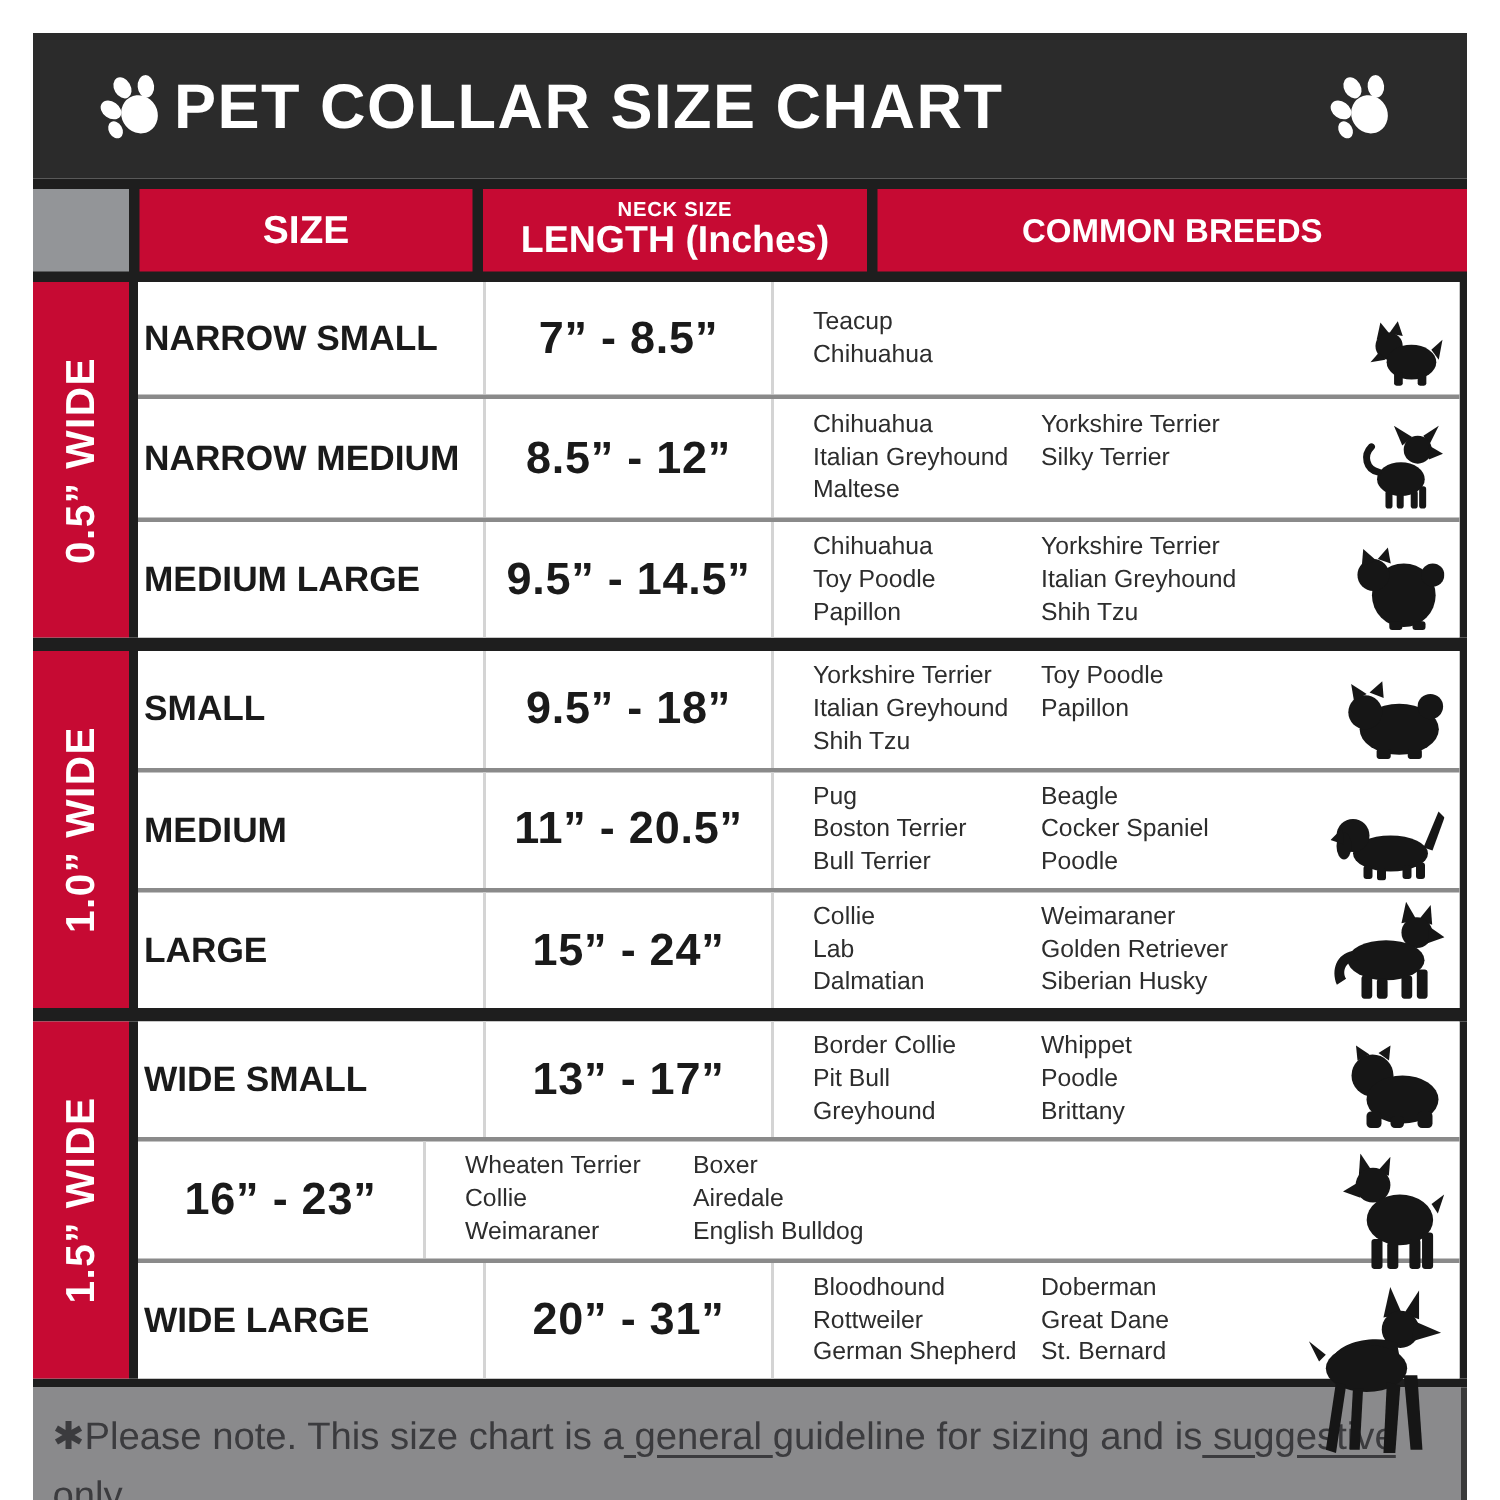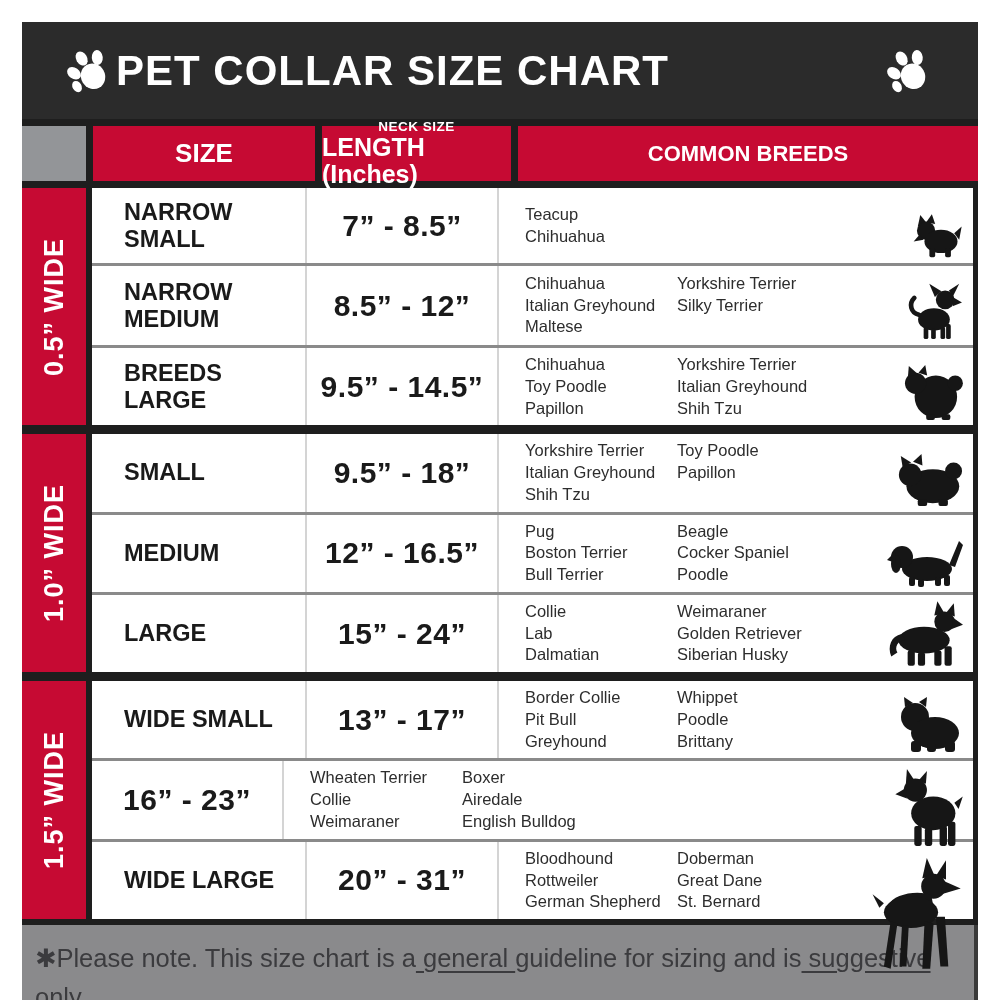--- a/index.html
+++ b/index.html
@@ -24,41 +24,41 @@
     background:var(--band-dark,#1E1E1E);
     display:flex;gap:7px;padding:7px 0;box-sizing:border-box;height:69px;
   }
   .corner{width:64px;background:var(--corner-gray,#939598);flex:0 0 auto;}
   .hcell{
     background:var(--accent-red,#C60A33);color:#fff;font-weight:700;
     display:flex;flex-direction:column;align-items:center;justify-content:center;
     line-height:1.05;
   }
   .hsize{width:222px;font-size:26px;}
-  .hlen{width:189px;}
+  .hlen{width:256px;}
   .hlen .sub{font-size:13.5px;letter-spacing:.5px;}
   .hlen .main{font-size:25px;}
   .hbreeds{flex:1;font-size:22px;}
   
   .tbody{border-bottom:6px solid var(--band-dark,#1E1E1E);}
   .group{display:flex;}
   .group + .group{border-top:9px solid var(--band-dark,#1E1E1E);}
   .wbar{width:64px;flex:0 0 auto;background:var(--accent-red,#C60A33);position:relative;}
   .wbar span{
     position:absolute;left:50%;top:50%;
     transform:translate(-50%,-50%) rotate(-90deg);
     color:#fff;font-weight:700;font-size:27px;letter-spacing:1px;white-space:nowrap;
   }
   .rows{flex:1;display:flex;flex-direction:column;
     border-left:6px solid var(--band-dark,#1E1E1E);
     border-right:5px solid var(--band-dark,#1E1E1E);}
   .row{display:flex;background:#fff;}
   .row + .row{border-top:3px solid var(--row-divider,#8A8A8A);}
   .c-size{
-    width:215px;box-sizing:border-box;padding-left:32px;
+    width:232px;box-sizing:border-box;padding-left:4px;
     display:flex;align-items:center;
     font-size:23.5px;font-weight:700;color:var(--ink,#1A1A1A);
     border-right:2px solid var(--col-divider,#D0D0D0);
   }
   .c-range{
     width:192px;box-sizing:border-box;
     display:flex;align-items:center;justify-content:center;
     font-size:30px;font-weight:700;color:var(--ink,#1A1A1A);letter-spacing:.5px;
     border-right:2px solid var(--col-divider,#D0D0D0);
   }
@@ -164,21 +164,21 @@
               <ellipse cx="33" cy="40" rx="17" ry="12"></ellipse>
               <path class="stk" d="M17 35 C 8 33 6 23 12 17" stroke-width="5" stroke-linecap="round"></path>
               <rect x="22" y="48" width="5" height="13" rx="2"></rect>
                 <rect x="30" y="50" width="5" height="11" rx="2"></rect>
               <rect x="40" y="48" width="5" height="13" rx="2"></rect>
                 <rect x="46" y="45" width="5" height="16" rx="2"></rect>
             </svg>
           </div>
         </div>
         <div class="row" style="min-height:67px">
-          <div class="c-size">BREEDS LARGE</div>
+          <div class="c-size">MEDIUM LARGE</div>
           <div class="c-range">9.5” - 14.5”</div>
           <div class="c-breeds">
             <div class="bwrap">
               <div class="bcol b1">Chihuahua
 Toy Poodle
 Papillon</div>
               <div class="bcol b2">Yorkshire Terrier
 Italian Greyhound
 Shih Tzu</div>
             </div>
@@ -218,21 +218,21 @@
               <path d="M6 14 L4 2 L15 9 Z"></path>
                 <path d="M17 8 L26 0 L27 12 Z"></path>
               <circle cx="60" cy="18" r="9"></circle>
               <rect x="22" y="48" width="10" height="7" rx="2"></rect>
                 <rect x="44" y="48" width="10" height="7" rx="2"></rect>
             </svg>
           </div>
         </div>
         <div class="row" style="min-height:77px">
           <div class="c-size">MEDIUM</div>
-          <div class="c-range">12” - 16.5”</div>
+          <div class="c-range">11” - 20.5”</div>
           <div class="c-breeds">
             <div class="bwrap">
               <div class="bcol b1">Pug
 Boston Terrier
 Bull Terrier</div>
               <div class="bcol b2">Beagle
 Cocker Spaniel
 Poodle</div>
             </div>
             <svg class="dog" width="76" height="54" viewBox="0 0 76 54">

